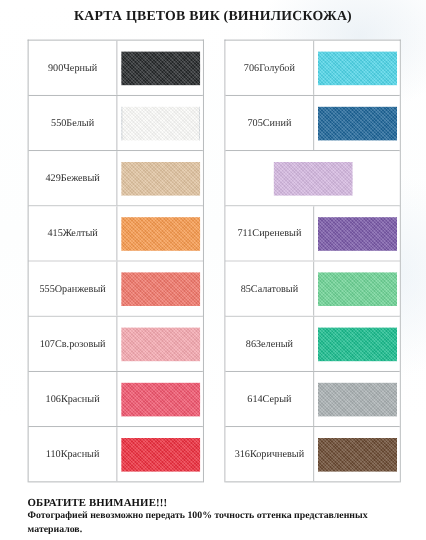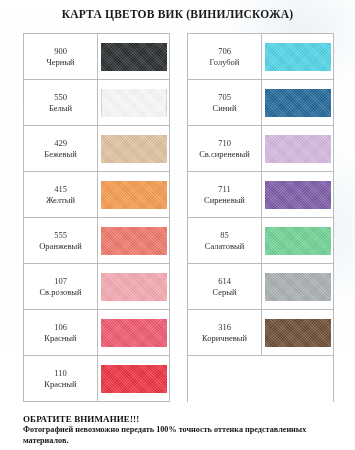--- a/index.html
+++ b/index.html
@@ -64,21 +64,20 @@
   }
   .row {
     display: flex;
     height: 45px;
     border-bottom: 1px solid #b9bcbe;
   }
   .cell-label {
     width: 73px;
     border-right: 1px solid #b9bcbe;
     display: flex;
-    flex-direction: column;
     align-items: center;
     justify-content: center;
     line-height: 1.25;
     color: #3a3a3a;
     font-size: 8px;
     background: #ffffff;
   }
   .code {
     font-size: 8.5px;
     color: #333333;
@@ -240,44 +239,49 @@
         <div class="row">
           <div class="cell-label">
             <div class="code">705</div>
             <div class="cname">Синий</div>
           </div>
           <div class="cell-swatch">
             <div class="swatch" style="background: rgb(31, 102, 153);"></div>
           </div>
         </div>
         <div class="row">
-          <div class="cell-label">
-            <div class="code">710</div>
-            <div class="cname">Св.сиреневый</div>
-          </div>
           <div class="cell-swatch">
             <div class="swatch" style="background: rgb(212, 184, 224);"></div>
           </div>
         </div>
         <div class="row">
           <div class="cell-label">
             <div class="code">711</div>
             <div class="cname">Сиреневый</div>
           </div>
           <div class="cell-swatch">
             <div class="swatch" style="background: rgb(122, 90, 168);"></div>
           </div>
         </div>
         <div class="row">
           <div class="cell-label">
             <div class="code">85</div>
             <div class="cname">Салатовый</div>
           </div>
           <div class="cell-swatch">
             <div class="swatch" style="background: rgb(110, 211, 150);"></div>
+          </div>
+        </div>
+        <div class="row">
+          <div class="cell-label">
+            <div class="code">86</div>
+            <div class="cname">Зеленый</div>
+          </div>
+          <div class="cell-swatch">
+            <div class="swatch" style="background: rgb(27, 189, 142);"></div>
           </div>
         </div>
         <div class="row">
           <div class="cell-label">
             <div class="code">614</div>
             <div class="cname">Серый</div>
           </div>
           <div class="cell-swatch">
             <div class="swatch" style="background: rgb(169, 176, 178);"></div>
           </div>

